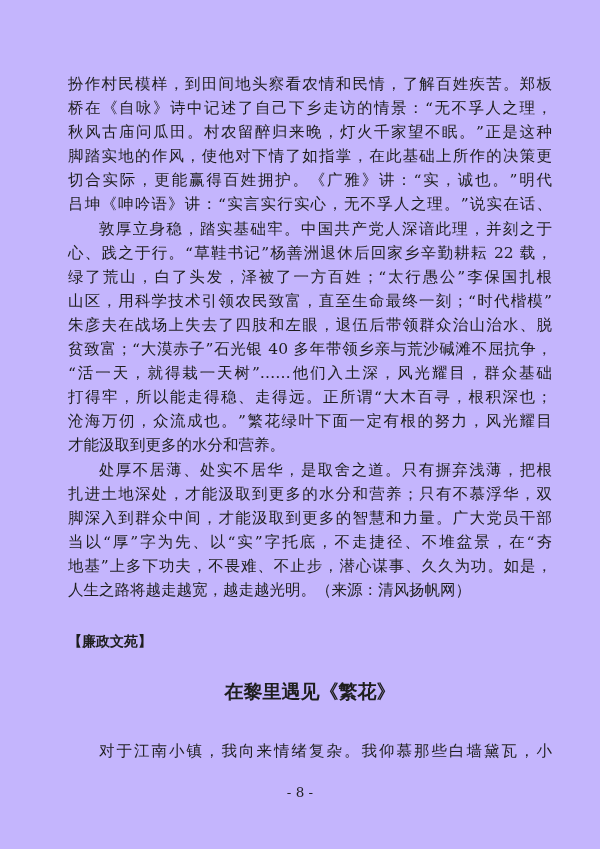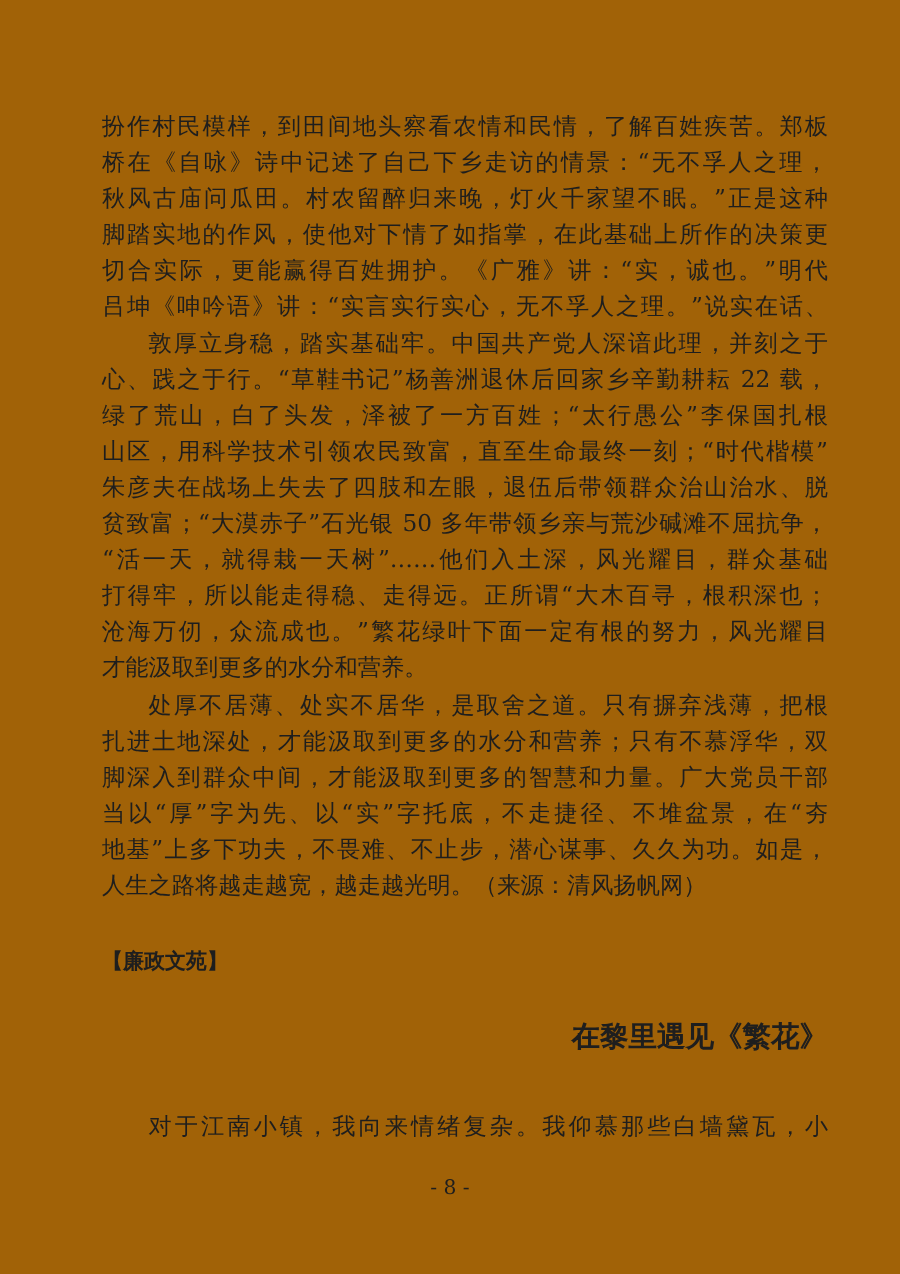--- a/index.html
+++ b/index.html
@@ -1,21 +1,21 @@
 <!DOCTYPE html>
 <html><head>
 <meta charset="utf-8">
 <style>
   html, body { margin: 0; padding: 0; }
   body { background: #ffffff; }
   .page {
     position: relative;
     width: 600px;
     height: 849px;
-    background: #a16207;
+    background: #c4b5fd;
     overflow: hidden;
     font-family: "DejaVu Serif", "Liberation Serif", serif;
     color: #1e1e1e;
   }
   .text-col {
     position: absolute;
     left: 68px;
     top: 72px;
     width: 484px;
   }
@@ -34,21 +34,21 @@
     font-size: 14px;
     line-height: 24px;
     font-weight: 700;
     text-align: left;
   }
   .article-title {
     margin-top: 26px;
     font-size: 19px;
     line-height: 24px;
     font-weight: 700;
-    text-align: right;
+    text-align: center;
   }
   .article-first {
     margin-top: 36px;
   }
   .footer {
     position: absolute;
     left: 0;
     top: 782px;
     width: 600px;
     text-align: center;
@@ -71,21 +71,21 @@
       <div class="jline">切合实际，更能赢得百姓拥护。《广雅》讲：“实，诚也。”明代</div>
       <div class="jline">吕坤《呻吟语》讲：“实言实行实心，无不孚人之理。”说实在话、</div>
     </div>
 
     <div>
       <div class="jline ind">敦厚立身稳，踏实基础牢。中国共产党人深谙此理，并刻之于</div>
       <div class="jline">心、践之于行。“草鞋书记”杨善洲退休后回家乡辛勤耕耘 22 载，</div>
       <div class="jline">绿了荒山，白了头发，泽被了一方百姓；“太行愚公”李保国扎根</div>
       <div class="jline">山区，用科学技术引领农民致富，直至生命最终一刻；“时代楷模”</div>
       <div class="jline">朱彦夫在战场上失去了四肢和左眼，退伍后带领群众治山治水、脱</div>
-      <div class="jline">贫致富；“大漠赤子”石光银 50 多年带领乡亲与荒沙碱滩不屈抗争，</div>
+      <div class="jline">贫致富；“大漠赤子”石光银 40 多年带领乡亲与荒沙碱滩不屈抗争，</div>
       <div class="jline">“活一天，就得栽一天树”……他们入土深，风光耀目，群众基础</div>
       <div class="jline">打得牢，所以能走得稳、走得远。正所谓“大木百寻，根积深也；</div>
       <div class="jline">沧海万仞，众流成也。”繁花绿叶下面一定有根的努力，风光耀目</div>
       <div class="jline end">才能汲取到更多的水分和营养。</div>
     </div>
 
     <div>
       <div class="jline ind">处厚不居薄、处实不居华，是取舍之道。只有摒弃浅薄，把根</div>
       <div class="jline">扎进土地深处，才能汲取到更多的水分和营养；只有不慕浮华，双</div>
       <div class="jline">脚深入到群众中间，才能汲取到更多的智慧和力量。广大党员干部</div>

